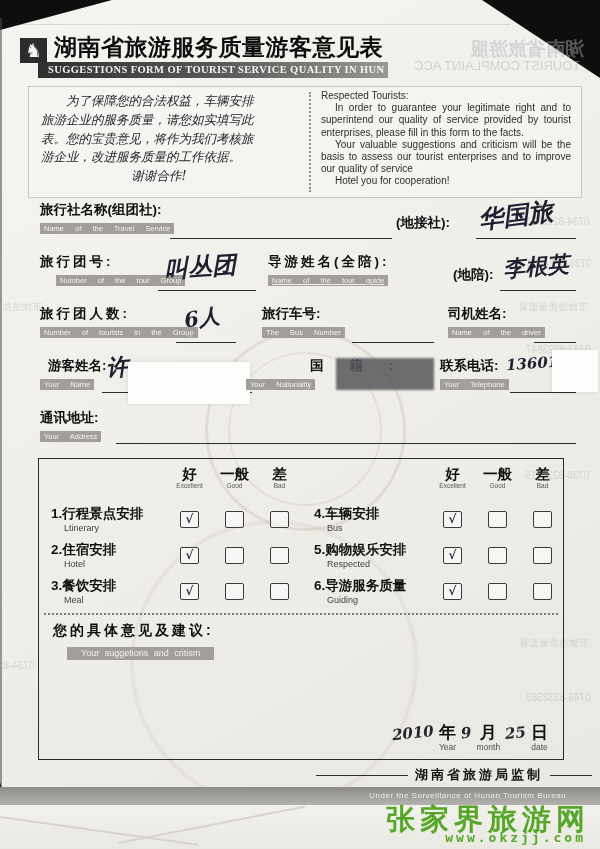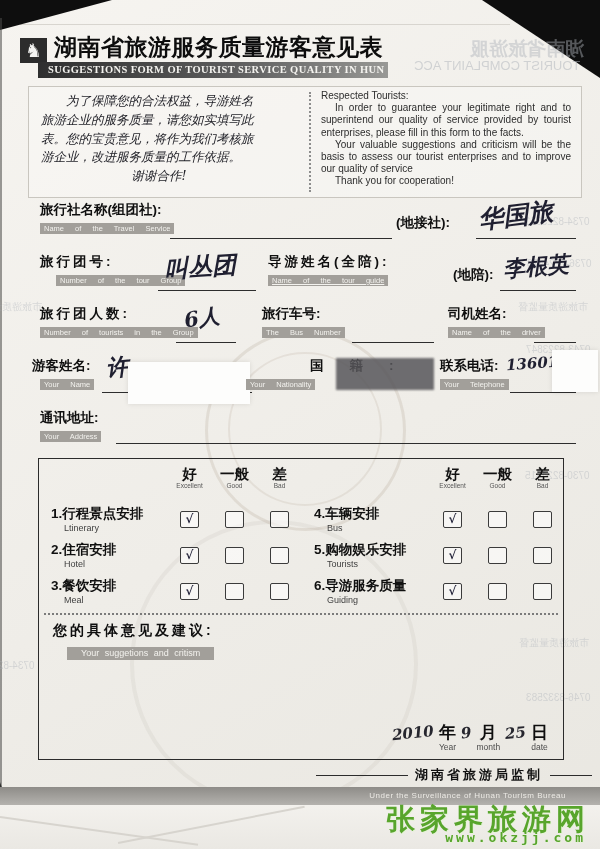--- a/index.html
+++ b/index.html
@@ -118,32 +118,32 @@
   <div class="bleed frag" style="top:692px;right:9px;">0746-8332583</div>
   <div class="bleed frag" style="top:300px;left:-28px;">市旅游质量监督</div>
   <div class="bleed frag" style="top:660px;left:-30px;">0734-8223841</div>
 
   <div class="logo">♞</div>
   <div class="title">湖南省旅游服务质量游客意见表</div>
   <div class="titlebar">SUGGESTIONS FORM OF TOURIST SERVICE QUALITY IN HUN</div>
 
   <div class="intro">
     <div class="intro-cn">
-      <div class="ind">为了保障您的合法权益，导游姓名</div>
+      <div class="ind">为了保障您的合法权益，车辆安排</div>
       <div>旅游企业的服务质量，请您如实填写此</div>
       <div>表。您的宝贵意见，将作为我们考核旅</div>
       <div>游企业，改进服务质量的工作依据。</div>
       <div class="thanks">谢谢合作!</div>
     </div>
     <div class="intro-div"></div>
     <div class="intro-en">
       <div>Respected Tourists:</div>
       <div class="ind">In order to guarantee your legitimate right and to superintend our quality of service provided by tourist enterprises, please fill in this form to the facts.</div>
       <div class="ind">Your valuable suggestions and criticism will be the basis to assess our tourist enterprises and to improve our quality of service</div>
-      <div class="ind">Thank you for cooperation!</div>
+      <div class="ind">Hotel you for cooperation!</div>
     </div>
   </div>
 
   <div class="flabel" style="top:201px;left:40px;">旅行社名称(组团社):</div>
   <div class="fstrip" style="top:223px;left:40px;">Name of the Travel Service</div>
   <div class="uline" style="top:238px;left:170px;width:222px;"></div>
   <div class="flabel" style="top:214px;left:396px;">(地接社):</div>
   <div class="uline" style="top:238px;left:476px;width:100px;"></div>
   <div class="hw" style="top:199px;left:478px;font-size:25px;transform:rotate(-7deg);">华国旅</div>
 
@@ -161,21 +161,21 @@
   <div class="fstrip" style="top:327px;left:40px;">Number of tourists in the Group</div>
   <div class="uline" style="top:342px;left:176px;width:60px;"></div>
   <div class="hw" style="top:304px;left:184px;font-size:21px;transform:rotate(-8deg);">6人</div>
   <div class="flabel" style="top:305px;left:262px;">旅行车号:</div>
   <div class="fstrip" style="top:327px;left:262px;">The Bus Number</div>
   <div class="uline" style="top:342px;left:352px;width:82px;"></div>
   <div class="flabel" style="top:305px;left:448px;">司机姓名:</div>
   <div class="fstrip" style="top:327px;left:448px;">Name of the driver</div>
   <div class="uline" style="top:342px;left:534px;width:42px;"></div>
 
-  <div class="flabel" style="top:357px;left:32px;text-align:right;">游客姓名:</div>
+  <div class="flabel" style="top:357px;left:48px;text-align:right;">游客姓名:</div>
   <div class="fstrip" style="top:379px;left:40px;">Your Name</div>
   <div class="uline" style="top:392px;left:102px;width:150px;"></div>
   <div class="hw" style="top:352px;left:106px;font-size:23px;transform:rotate(-6deg);">许</div>
   <div class="censor-w" style="top:362px;left:128px;width:122px;height:42px;"></div>
   <div class="flabel spwide" style="top:357px;left:262px;">国籍:</div>
   <div class="fstrip" style="top:379px;left:246px;">Your Nationality</div>
   <div class="censor-d" style="top:358px;left:336px;width:98px;height:32px;"></div>
   <div class="flabel" style="top:357px;left:440px;">联系电话:</div>
   <div class="fstrip" style="top:379px;left:440px;">Your Telephone</div>
   <div class="uline" style="top:392px;left:510px;width:66px;"></div>
@@ -261,21 +261,21 @@
           <div class="rt-cbcell">
               <div class="cb"></div>
             </div>
           <div class="rt-cbcell">
               <div class="cb"></div>
             </div>
         </div>
         <div class="rt-irow">
           <div class="rt-lb">
               <div class="cn">5.购物娱乐安排</div>
-              <div class="en">Tourists</div>
+              <div class="en">Respected</div>
             </div>
           <div class="rt-cbcell">
               <div class="cb">√</div>
             </div>
           <div class="rt-cbcell">
               <div class="cb"></div>
             </div>
           <div class="rt-cbcell">
               <div class="cb"></div>
             </div>

